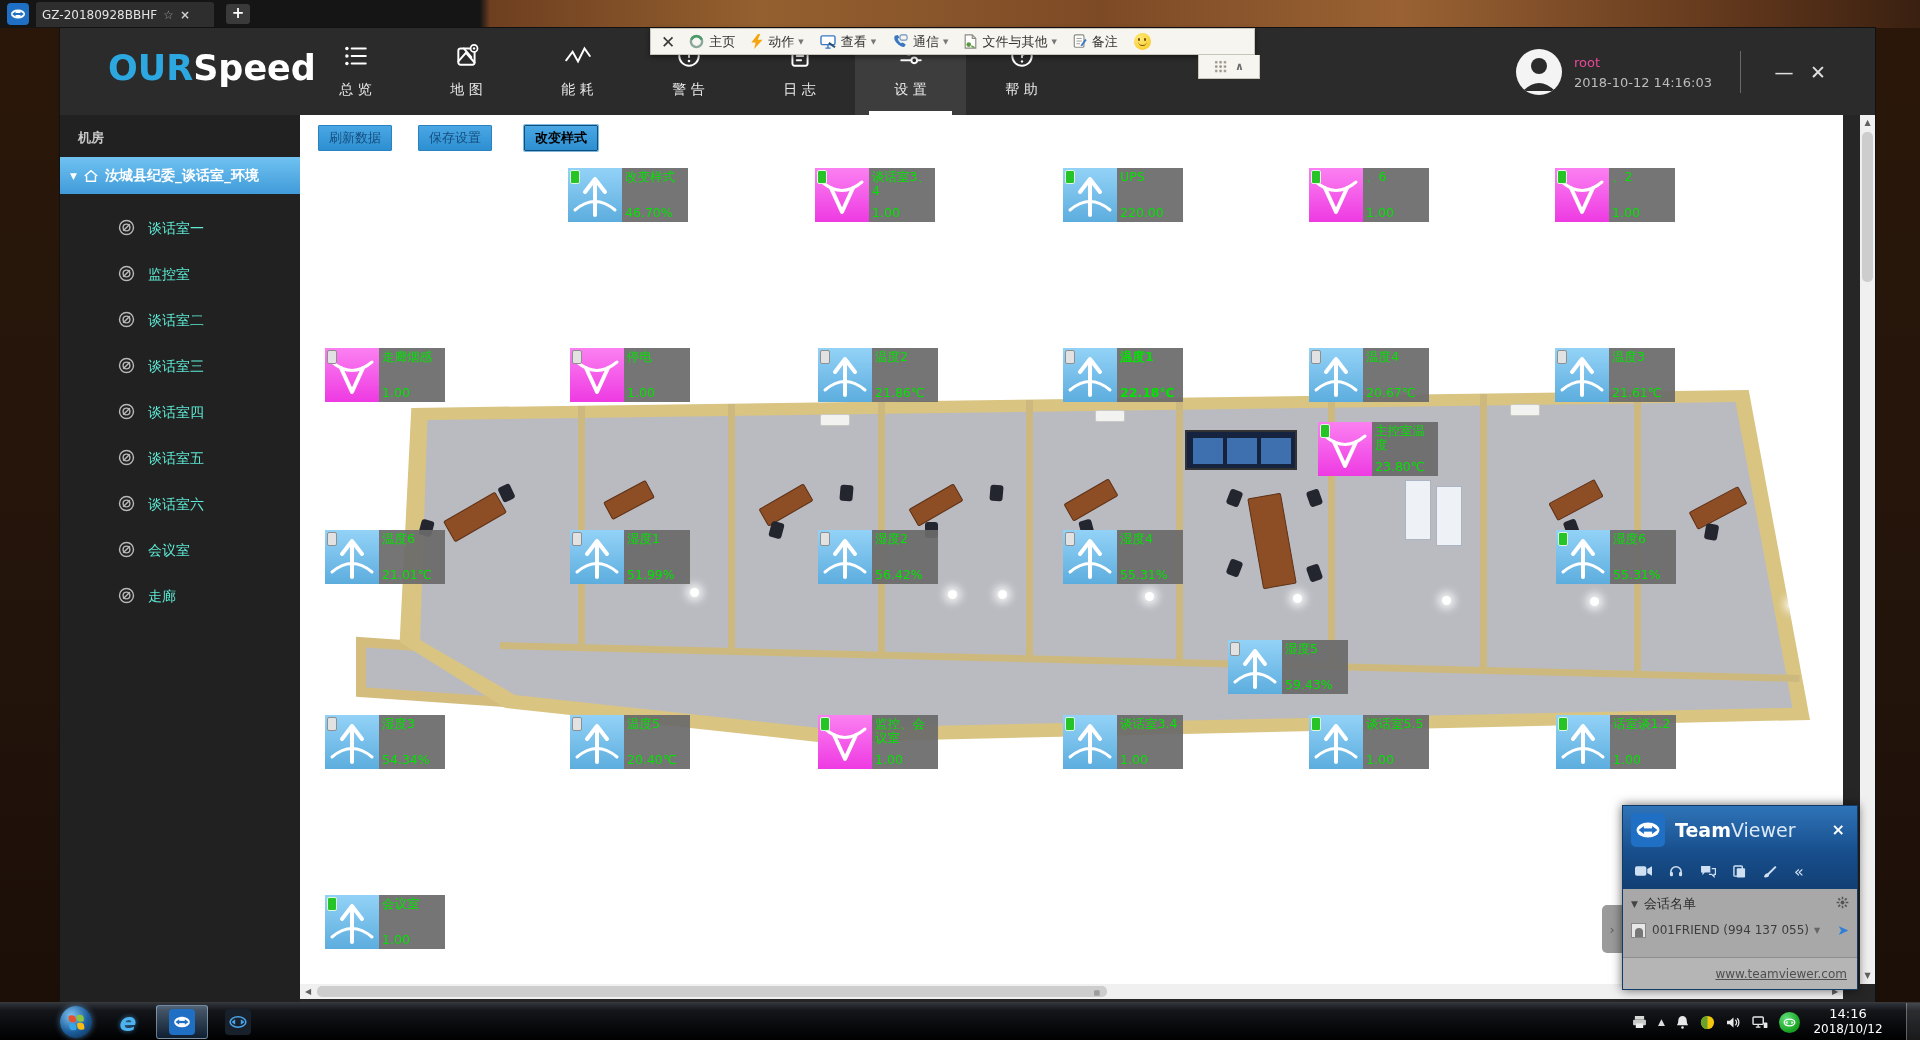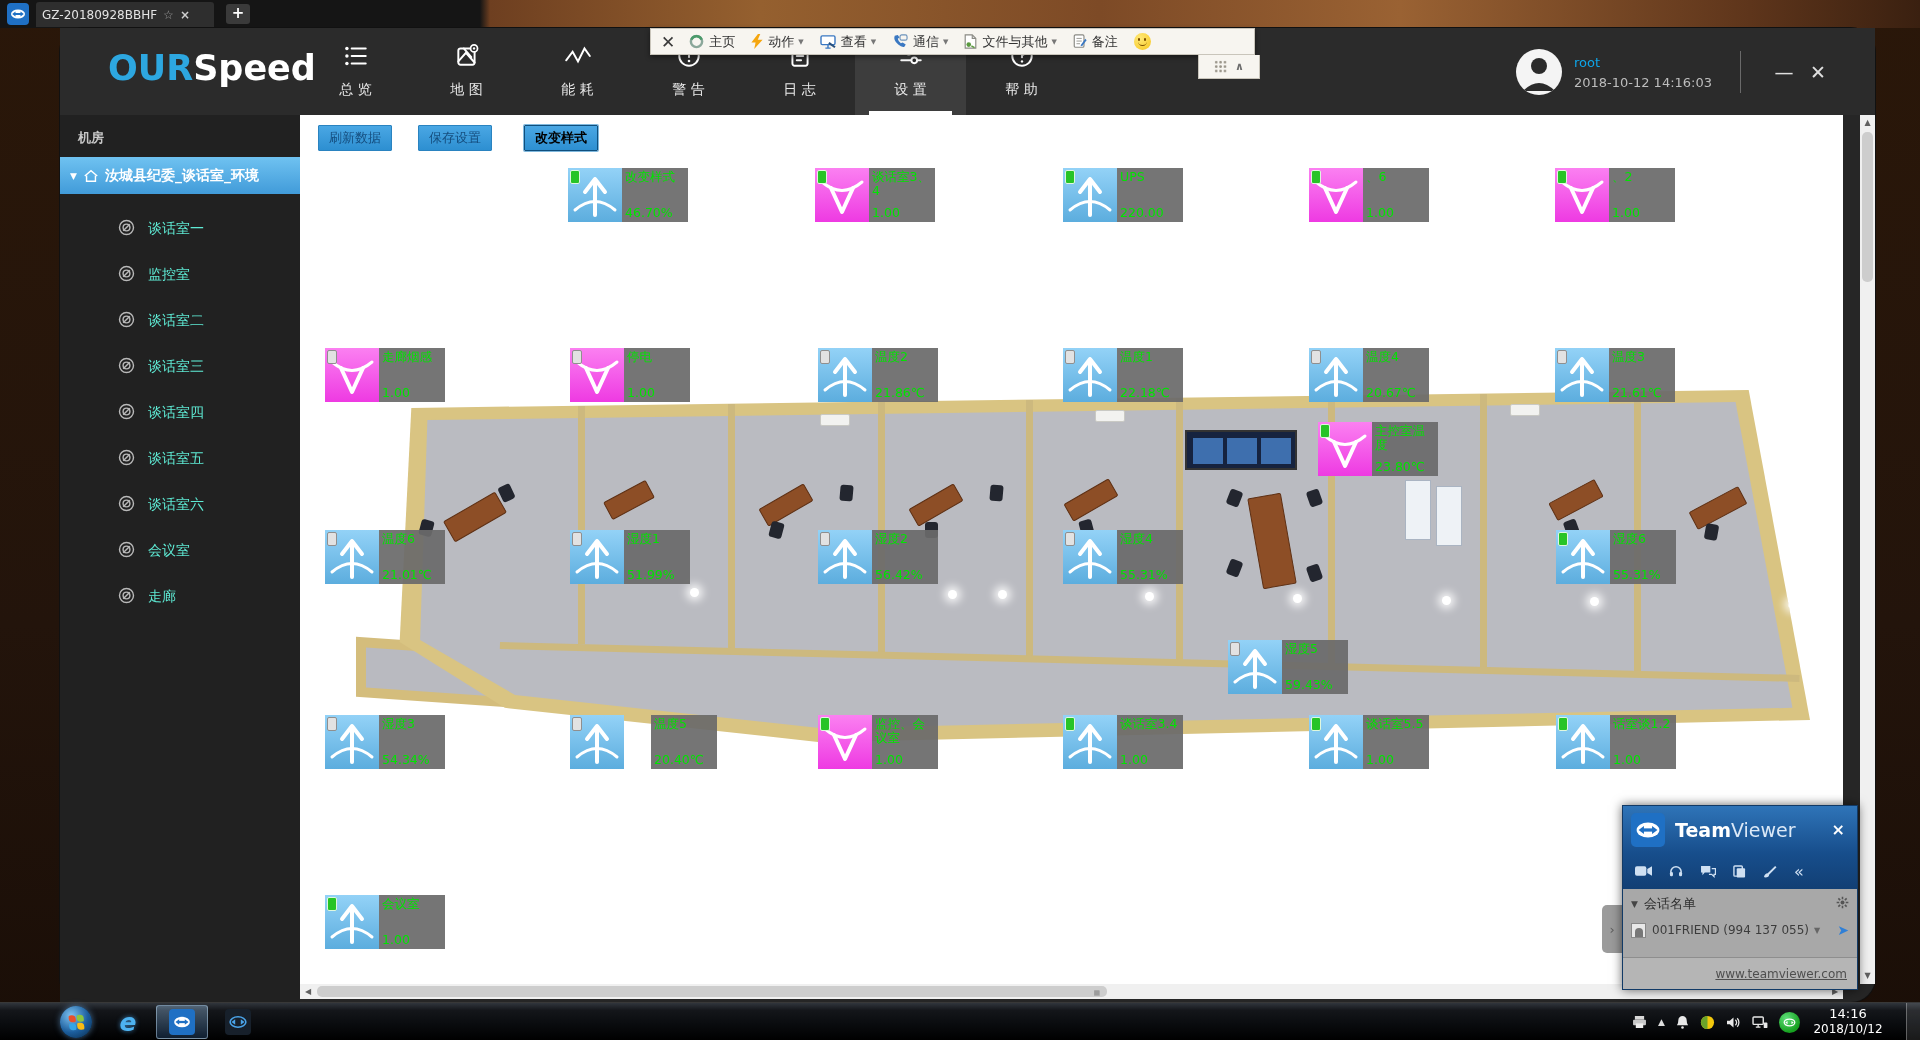--- a/index.html
+++ b/index.html
@@ -16,38 +16,38 @@
   .session-tab { position:absolute; left:36px; top:2px; height:25px; width:178px; background:#2e2e2e;
      border-radius:3px 3px 0 0; display:flex; align-items:center; padding:0 6px; gap:6px; }
   .session-tab .t-title { color:#e3e3e3; font-size:12px; white-space:nowrap; }
   .session-tab .t-star { color:#9a9a9a; font-size:12px; }
   .session-tab .t-close { color:#cfcfcf; font-size:12px; font-weight:bold; }
   .new-tab-btn { position:absolute; left:226px; top:4px; width:24px; height:20px; background:#3a3a3a;
      border-radius:3px; color:#fff; font-size:15px; font-weight:bold; text-align:center; line-height:19px; }
 
   
   .app { position:absolute; left:60px; top:28px; width:1815px; height:974px; background:#262626;
-         box-shadow:0 0 0 1px #111;border-radius:24px; }
+         box-shadow:0 0 0 1px #111; }
 
   
   .navbar { position:absolute; left:0; top:0; width:100%; height:87px; background:#2b2b2b; }
   .logo { position:absolute; left:48px; top:20px; font-size:35px; font-weight:bold; letter-spacing:0; }
   .logo .l1 { color:#2da7e0; } .logo .l2 { color:#ffffff; }
   .nav-items { position:absolute; left:240px; top:0; height:87px; display:flex; }
   .nav-item { width:111px; height:87px; display:flex; flex-direction:column; align-items:center;
               justify-content:flex-start; padding-top:12px; position:relative; cursor:pointer; }
   .nav-item .nav-icon { height:32px; display:flex; align-items:center; }
   .nav-item .nav-label { color:#e8e8e8; font-size:14px; margin-top:9px; white-space:nowrap; }
   .nav-item.active { background:#3d3d3d; }
   .nav-item.active::after { content:""; position:absolute; left:14px; right:14px; bottom:0; height:4px; background:#ffffff; }
 
   .user-cluster { position:absolute; right:40px; top:14px; height:60px; display:flex; align-items:center; }
   .avatar { width:46px; height:46px; border-radius:50%; background:#f4f4f4; overflow:hidden; flex:none; }
   .user-text { margin-left:12px; margin-right:28px; }
-  .user-name { color:#0ea5e9; font-size:13px; }
+  .user-name { color:#ec4899; font-size:13px; }
   .user-time { color:#bdbdbd; font-size:13px; margin-top:5px; white-space:nowrap; }
   .win-divider { width:1px; height:42px; background:#6a6a6a; margin-right:26px; }
   .win-btn { color:#e0e0e0; font-size:19px; width:34px; text-align:center; cursor:pointer; }
 
   
   .sidebar { position:absolute; left:0; top:87px; width:240px; height:887px; background:#212121; }
   .sidebar-header { color:#c8c8c8; font-size:13px; font-weight:bold; padding:14px 0 10px 18px; }
   .tree-root { height:37px; background:linear-gradient(180deg,#6fc2f1,#419bd9); display:flex; align-items:center;
                color:#fff; font-size:14px; font-weight:bold; padding-left:10px; white-space:nowrap; overflow:hidden; cursor:pointer; }
   .tree-root .caret { font-size:9px; margin-right:6px; }
@@ -561,21 +561,21 @@
                 <path d="M27 47 V13" stroke-width="4"></path>
                 <path d="M27 11 l-10 13 M27 11 l10 13" stroke-width="4"></path>
                 <path d="M7 42 Q27 25 47 42" stroke-width="3"></path>
               </g>
             </svg><span class="s-ind gray"></span></div>
           <div class="s-label">
             <span class="s-name">温度2</span>
             <span class="s-val">21.86℃</span>
           </div>
         </div>
-        <div class="sensor" style="left: 763px; top: 233px;">
+        <div class="sensor" style="left: 763px; top: 233px; font-weight: bold;">
           <div class="s-icon blue"><svg width="54" height="54" viewBox="0 0 54 54">
               <g stroke="#fff" fill="none" stroke-linecap="round">
                 <path d="M27 47 V13" stroke-width="4"></path>
                 <path d="M27 11 l-10 13 M27 11 l10 13" stroke-width="4"></path>
                 <path d="M7 42 Q27 25 47 42" stroke-width="3"></path>
               </g>
             </svg><span class="s-ind gray"></span></div>
           <div class="s-label">
             <span class="s-name">温度1</span>
             <span class="s-val">22.18℃</span>
@@ -703,21 +703,21 @@
                 <path d="M27 47 V13" stroke-width="4"></path>
                 <path d="M27 11 l-10 13 M27 11 l10 13" stroke-width="4"></path>
                 <path d="M7 42 Q27 25 47 42" stroke-width="3"></path>
               </g>
             </svg><span class="s-ind gray"></span></div>
           <div class="s-label">
             <span class="s-name">湿度3</span>
             <span class="s-val">54.34%</span>
           </div>
         </div>
-        <div class="sensor" style="left: 270px; top: 600px; gap: 27px;">
+        <div class="sensor" style="left: 270px; top: 600px;">
           <div class="s-icon blue"><svg width="54" height="54" viewBox="0 0 54 54">
               <g stroke="#fff" fill="none" stroke-linecap="round">
                 <path d="M27 47 V13" stroke-width="4"></path>
                 <path d="M27 11 l-10 13 M27 11 l10 13" stroke-width="4"></path>
                 <path d="M7 42 Q27 25 47 42" stroke-width="3"></path>
               </g>
             </svg><span class="s-ind gray"></span></div>
           <div class="s-label">
             <span class="s-name">温度5</span>
             <span class="s-val">20.40℃</span>

